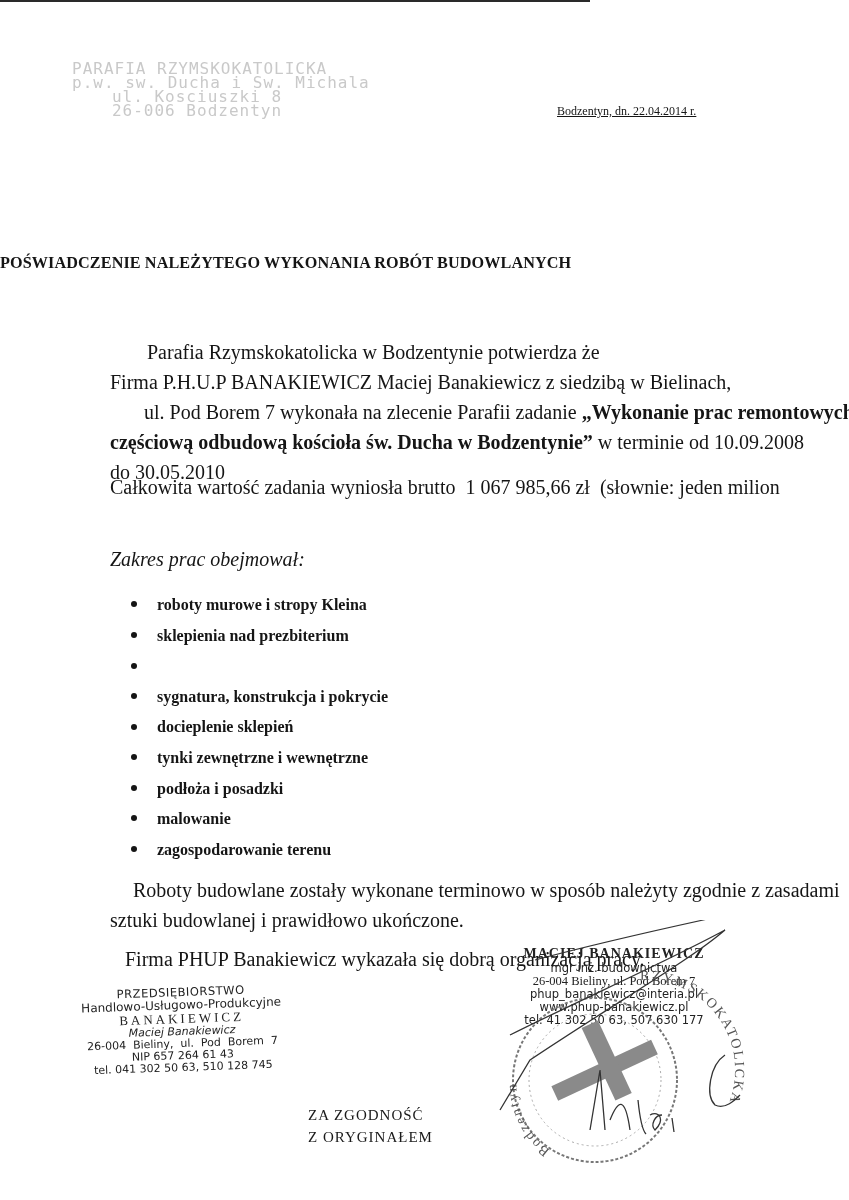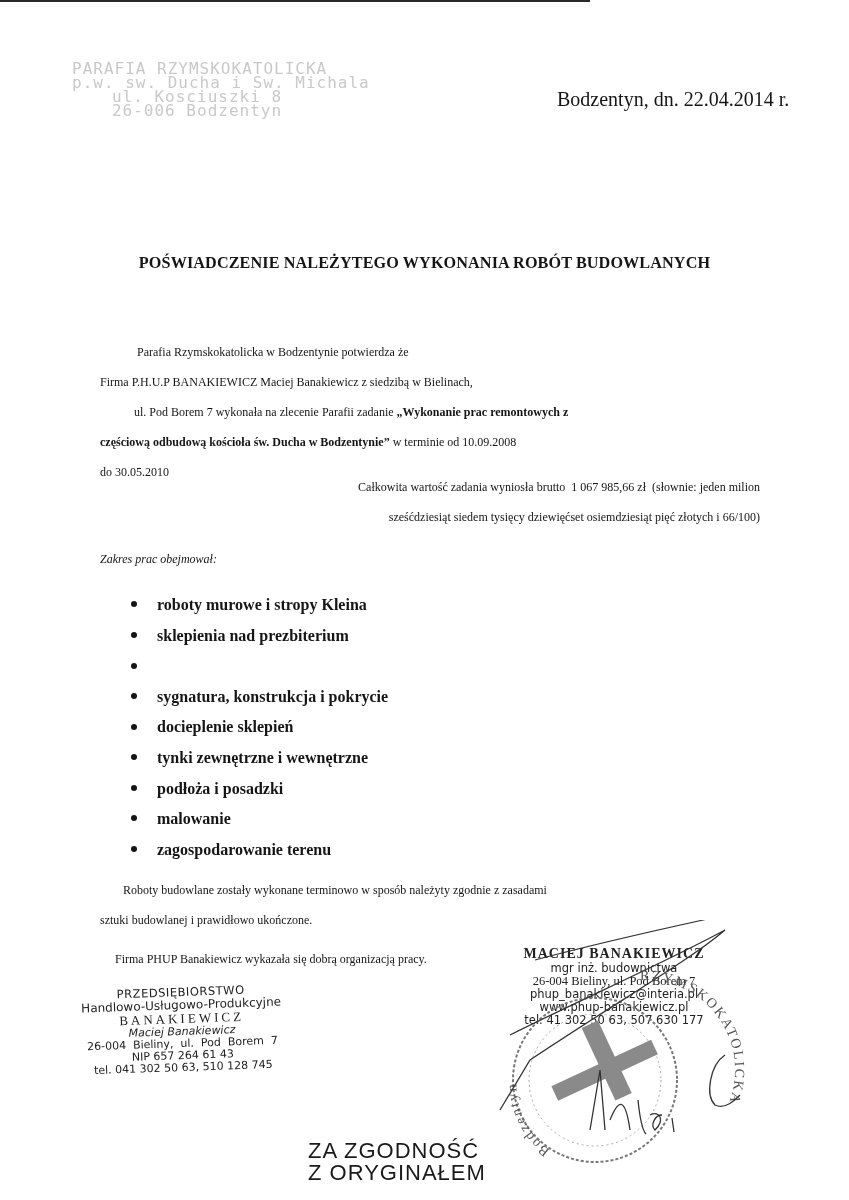--- a/index.html
+++ b/index.html
@@ -7,46 +7,46 @@
     width: 849px; height: 1200px; background: #ffffff; position: relative; overflow: hidden;
     font-family: "Liberation Serif", "DejaVu Serif", serif; color: #151515;
   }
   .top-rule { position: absolute; left: 0; top: 0; width: 590px; height: 2px; background: #2a2a2a; }
   .faded-stamp {
     position: absolute; left: 72px; top: 62px; width: 250px; text-align: center;
     font-family: "DejaVu Sans Mono", monospace; font-size: 16px; line-height: 14px;
     color: #c9c9c9; letter-spacing: 1px;
   }
   .faded-stamp div { white-space: nowrap; }
-  .date { position: absolute; left: 557px; top: 88px; font-size: 20px; }
+  .date { position: absolute; left: 557px; top: 104px; font-size: 12px; text-decoration: underline; }
   .title {
-    position: absolute; left: 0; width: 849px; top: 254px; text-align: center;
+    position: absolute; left: 0; width: 849px; top: 254px; 
     font-weight: bold; font-size: 16.2px; letter-spacing: 0.1px;
   }
-  .body-text { position: absolute; left: 100px; width: 660px; font-size: 12px; line-height: 30px; }
+  .body-text { position: absolute; left: 110px; width: 660px; font-size: 20px; line-height: 30px; }
   .p1 { top: 337px; }
   .indent { padding-left: 37px; }
   .p2 { top: 472px; }
   .bullets { position: absolute; left: 131px; top: 590px; margin: 0; padding: 0; list-style: none; }
   .bullets li { font-size: 16px; line-height: 30.6px; white-space: nowrap; font-weight: bold; }
   .bullets li .dot { display: inline-block; width: 6px; height: 6px; border-radius: 50%; background: #151515; vertical-align: middle; margin-right: 20px; position: relative; top: -2px; }
   .p4 { top: 875px; }
   .p5 { top: 944px; }
   .company-stamp {
     position: absolute; left: 62px; top: 986px; width: 240px; text-align: center;
     font-family: "DejaVu Sans", sans-serif; color: #222; transform: rotate(-2deg);
   }
   .company-stamp .l1 { font-size: 11.5px; letter-spacing: 0.5px; line-height: 13px; }
   .company-stamp .l2 { font-size: 12px; line-height: 13px; }
   .company-stamp .l3 { font-family: "Liberation Serif", serif; font-size: 13px; letter-spacing: 3px; line-height: 14px; }
   .company-stamp .l4 { font-size: 11px; font-style: italic; line-height: 12px; }
   .company-stamp .l5, .company-stamp .l6, .company-stamp .l7 { font-size: 11px; line-height: 12px; }
   .copy-stamp {
-    position: absolute; left: 308px; top: 1140px; font-family: Liberation Sans, sans-serif;
-    font-size: 22px; line-height: 22px; letter-spacing: 1px; color: #1a1a1a;
+    position: absolute; left: 308px; top: 1104px; font-family: Liberation Serif, serif;
+    font-size: 15px; line-height: 22px; letter-spacing: 1px; color: #1a1a1a;
   }
   .engineer-stamp {
     position: absolute; left: 474px; top: 946px; width: 240px; text-align: center;
     font-family: "DejaVu Sans", sans-serif; color: #222;
   }
   .engineer-stamp .e1 { font-family: "Liberation Serif", serif; font-weight: bold; font-size: 14px; letter-spacing: 1px; line-height: 16px; padding-left: 40px; }
   .engineer-stamp .e2, .engineer-stamp .e3, .engineer-stamp .e4, .engineer-stamp .e5, .engineer-stamp .e6 { font-size: 11.5px; line-height: 13px; padding-left: 40px; }
   .engineer-stamp .e3 { font-family: "Liberation Serif", serif; font-size: 12.5px; }
   .seal-svg { position: absolute; left: 490px; top: 920px; width: 290px; height: 270px; }
   .seal-label {
@@ -72,21 +72,20 @@
 <div class="body-text p1">
   <div class="indent">Parafia Rzymskokatolicka w Bodzentynie potwierdza że</div>
   <div>Firma P.H.U.P BANAKIEWICZ Maciej Banakiewicz z siedzibą w Bielinach,</div>
   <div style="white-space:nowrap;margin-left:34px;"><span>ul. Pod Borem 7 wykonała na zlecenie Parafii zadanie </span><b>„Wykonanie prac remontowych z</b></div>
   <div style="white-space:nowrap;"><b>częściową odbudową kościoła św. Ducha w Bodzentynie”</b><span> w terminie od 10.09.2008</span></div>
   <div>do 30.05.2010</div>
 </div>
 
 <div class="body-text p2" style="top:472px;text-align:right;">
   <div style="white-space:pre;">Całkowita wartość zadania wyniosła brutto  1 067 985,66 zł  (słownie: jeden milion</div>
-  <div>sześćdziesiąt siedem tysięcy dziewięćset osiemdziesiąt pięć złotych i 66/100)</div>
 </div>
 
 <div class="body-text" style="top:544px;font-style:italic;">Zakres prac obejmował:</div>
 
 <ul class="bullets">
   <li><span class="dot"></span><span>roboty murowe i stropy Kleina</span></li>
   <li><span class="dot"></span><span>sklepienia nad prezbiterium</span></li>
   <li><span class="dot"></span></li>
   <li><span class="dot"></span><span>sygnatura, konstrukcja i pokrycie</span></li>
   <li><span class="dot"></span><span>docieplenie sklepień</span></li>

